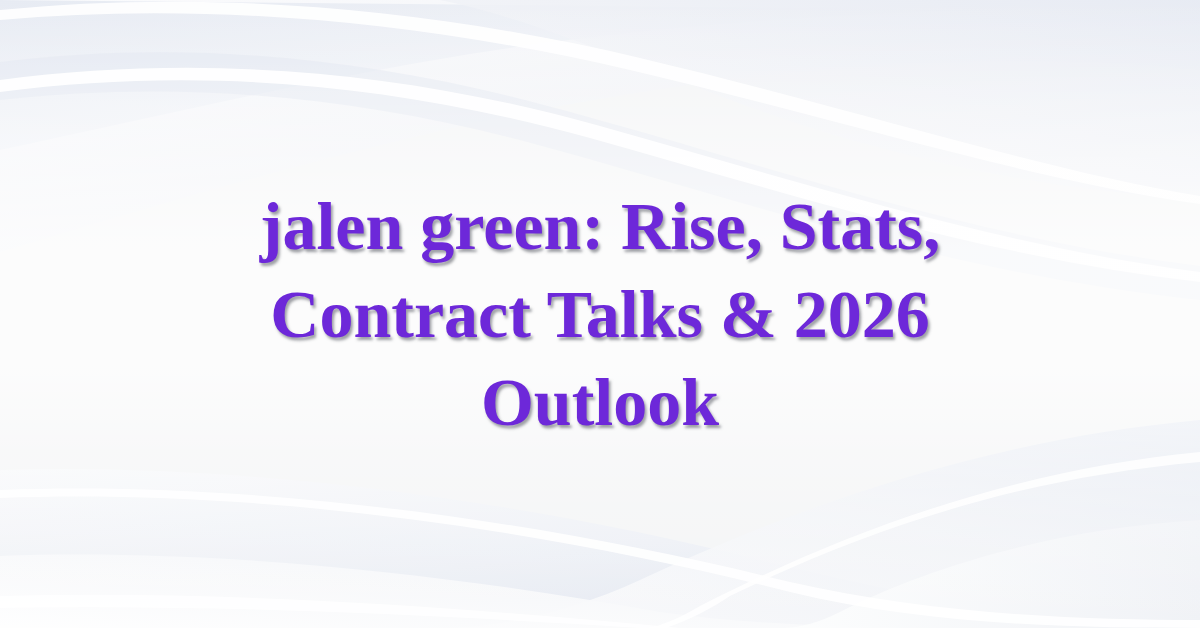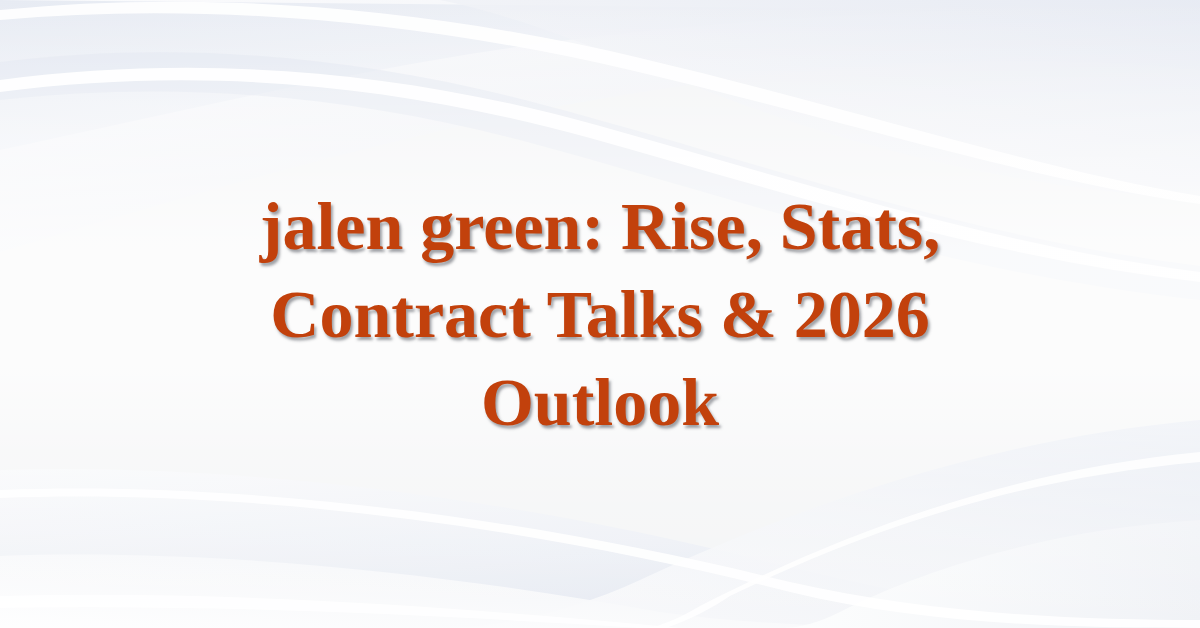--- a/index.html
+++ b/index.html
@@ -56,21 +56,21 @@
   }
 
   .headline {
     margin: 8px;
     text-align: center;
     font-family: "Liberation Serif", "DejaVu Serif", serif;
     font-weight: 700;
     font-size: 68px;
     line-height: 88px;
     letter-spacing: 0px;
-    color: #c2410c;
+    color: #6d28d9;
     text-shadow: 2px 3px 3px rgba(80, 84, 92, 0.55);
     max-width: 780px;
   }
 </style>
 </head>
 <body>
 
 <div class="card">
 
   <svg class="bg-waves" viewBox="0 0 1200 628" preserveAspectRatio="none" xmlns="http://www.w3.org/2000/svg">

